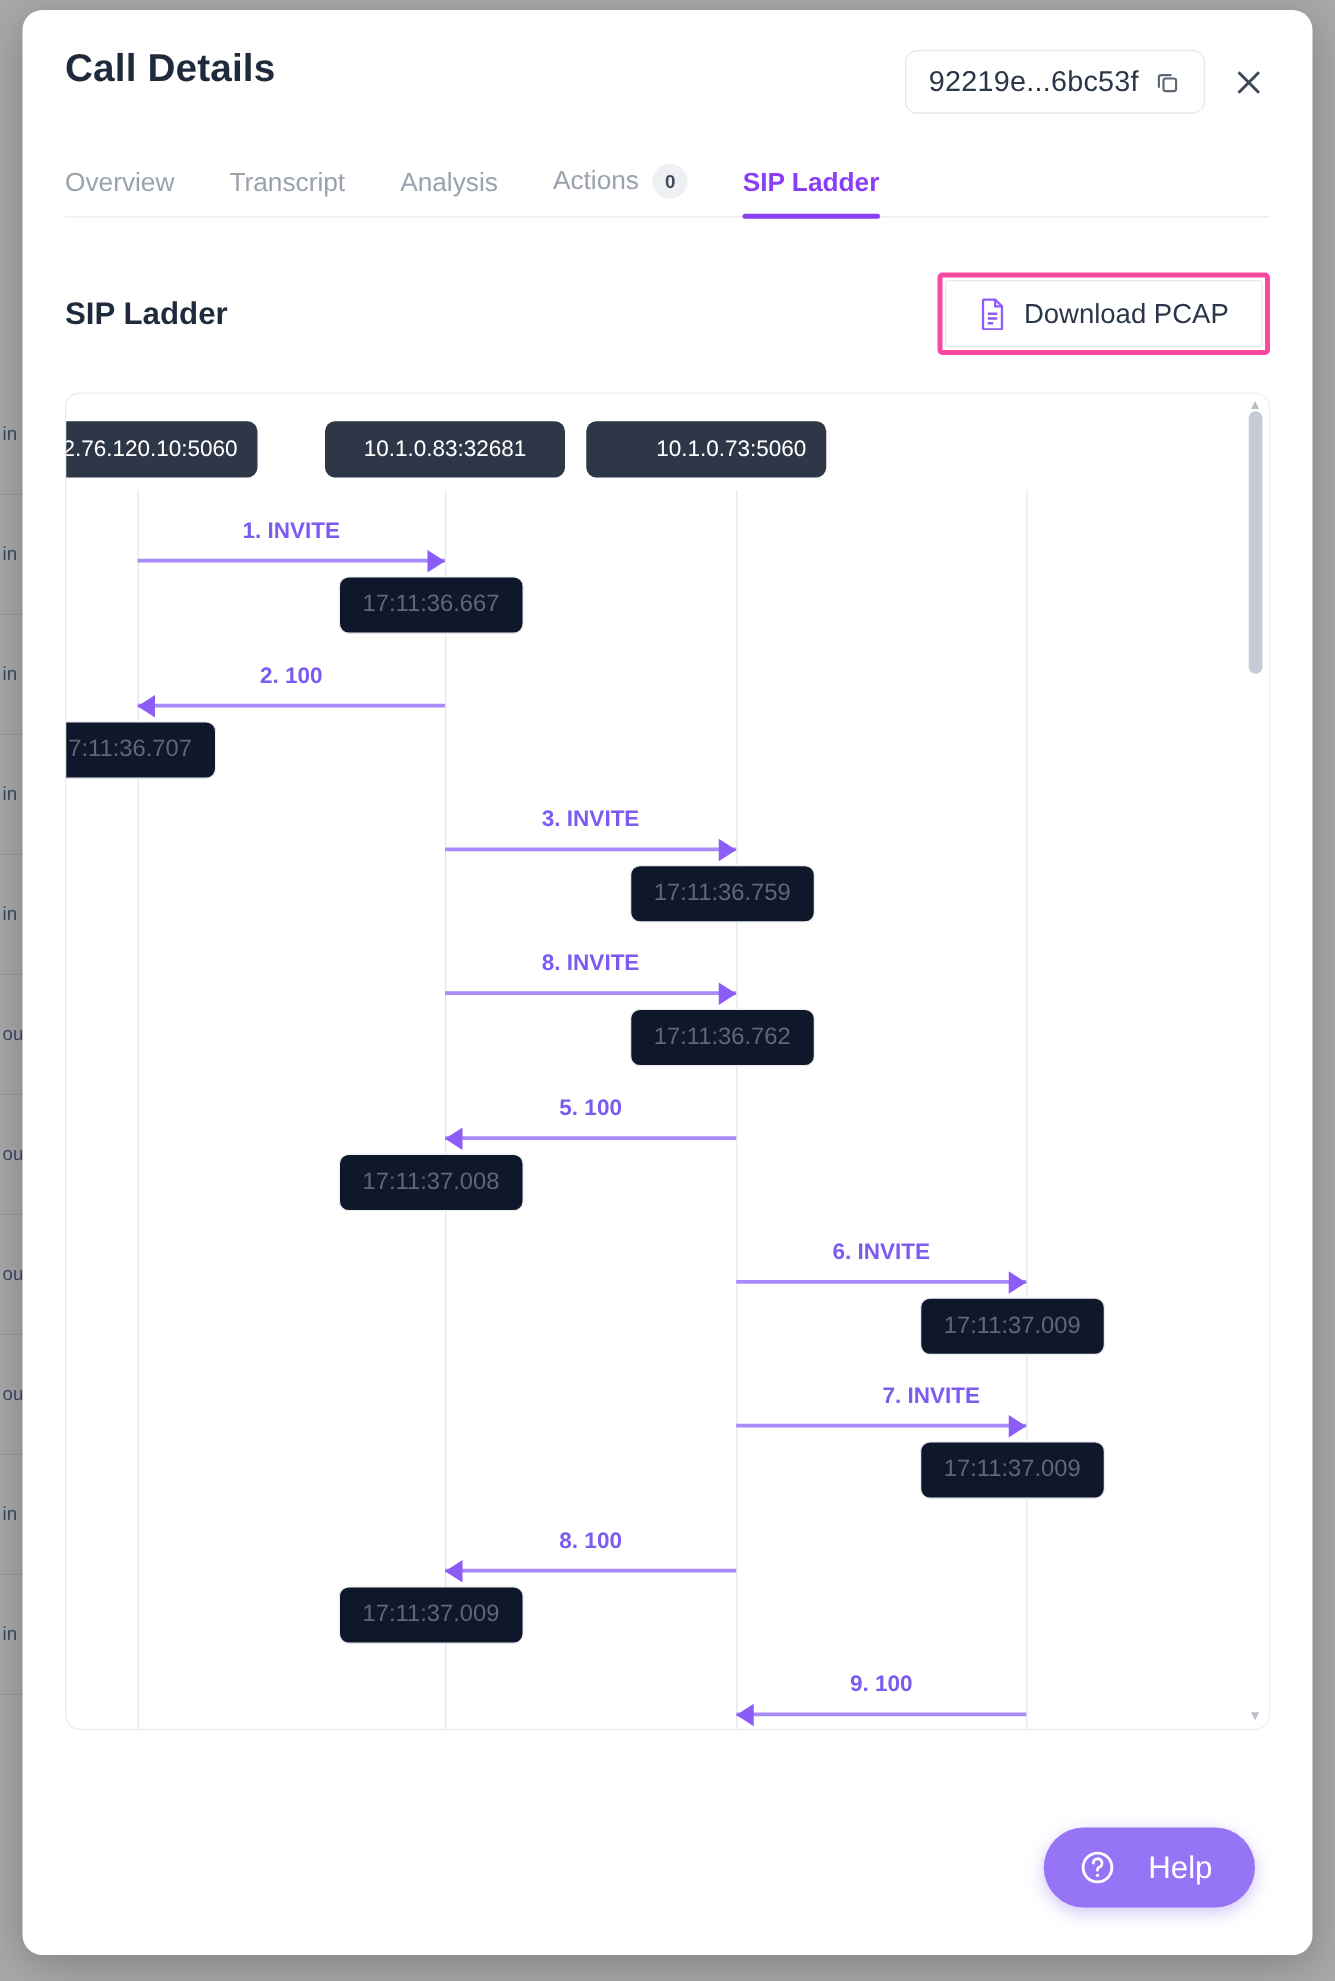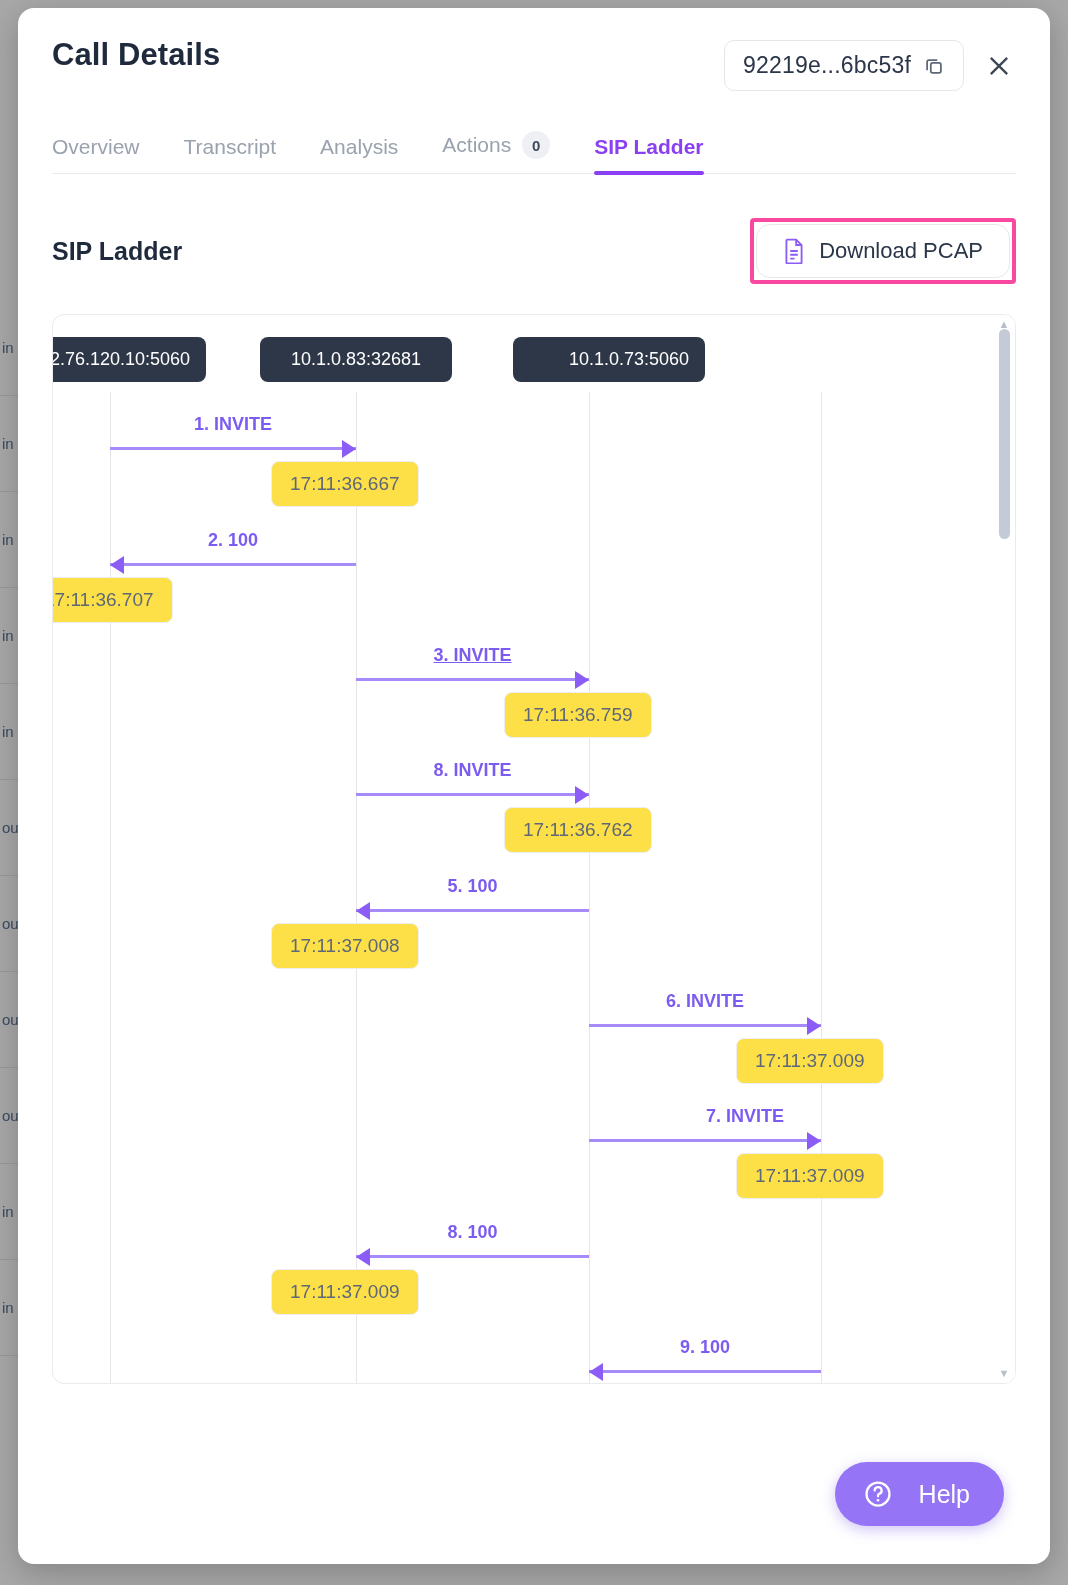--- a/index.html
+++ b/index.html
@@ -100,21 +100,21 @@
     display: flex; align-items: center; justify-content: space-between;
   }
   .section-title { font-size: 25px; font-weight: bold; color: #1f2a3c; }
   .pcap-highlight {
     border: 4px solid #f9489f;
     border-radius: 4px;
     padding: 2px;
   }
   .pcap-btn {
     display: flex; align-items: center; gap: 14px;
-    background: #fff; border: 1px solid #e6e8ec; border-radius: 14px;
+    background: #fff; border: 1px solid #e6e8ec; border-radius: 3px;
     padding: 13px 26px;
     font-size: 22px; color: #2b3648;
     cursor: pointer; font-family: inherit;
   }
   .doc-icon { width: 22px; height: 26px; display: block; color: #8b5cf6; }
 
   
   .ladder-box {
     margin: 30px 34px 0 34px;
     height: 1070px;
@@ -156,21 +156,21 @@
   .arrow-head {
     position: absolute;
     width: 0; height: 0;
     border-top: 9px solid transparent;
     border-bottom: 9px solid transparent;
   }
   .arrow-head.right { border-left: 14px solid #8b5cf6; }
   .arrow-head.left  { border-right: 14px solid #8b5cf6; }
   .ts-badge {
     position: absolute;
-    background: #fde047;
+    background: #0f172a;
     border: 1px solid #eceef1;
     border-radius: 8px;
     padding: 11px 18px;
     font-size: 19px; color: #5e6878;
     white-space: nowrap;
   }
 
   
   .lad-scroll-track {
     position: absolute; top: 0; right: 0; bottom: 0; width: 22px;
@@ -274,32 +274,32 @@
       </button>
     </div>
   </div>
 
   <div class="ladder-box">
     <div class="ladder-canvas" id="ladder-canvas">
         <div class="host-box" style="left: 57px; top: 22px;">192.76.120.10:5060</div>
         <div class="lifeline" style="left: 57px; top: 77px; height: 993px;"></div>
         <div class="host-box" style="left: 303px; top: 22px;">10.1.0.83:32681</div>
         <div class="lifeline" style="left: 303px; top: 77px; height: 993px;"></div>
-        <div class="host-box" style="left: 556px; top: 22px; padding-left: 40px;">10.1.0.73:5060</div>
+        <div class="host-box" style="left: 512px; top: 22px; padding-left: 40px;">10.1.0.73:5060</div>
         <div class="lifeline" style="left: 536px; top: 77px; height: 993px;"></div>
         <div class="lifeline" style="left: 768px; top: 77px; height: 993px;"></div>
         <div class="msg-label" style="left: 180px; top: 99px;">1. INVITE</div>
         <div class="arrow-line" style="left: 57px; top: 132px; width: 246px;"></div>
         <div class="arrow-head right" style="top: 125px; left: 289px;"></div>
         <div class="ts-badge" style="top: 146px; left: 218px;">17:11:36.667</div>
         <div class="msg-label" style="left: 180px; top: 215px;">2. 100</div>
         <div class="arrow-line" style="left: 57px; top: 248px; width: 246px;"></div>
         <div class="arrow-head left" style="top: 241px; left: 57px;"></div>
         <div class="ts-badge" style="top: 262px; left: -28px;">17:11:36.707</div>
-        <div class="msg-label" style="left: 419.5px; top: 330px; text-decoration: underline;">3. INVITE</div>
+        <div class="msg-label" style="left: 419.5px; top: 330px;">3. INVITE</div>
         <div class="arrow-line" style="left: 303px; top: 363px; width: 233px;"></div>
         <div class="arrow-head right" style="top: 356px; left: 522px;"></div>
         <div class="ts-badge" style="top: 377px; left: 451px;">17:11:36.759</div>
         <div class="msg-label" style="left: 419.5px; top: 445px;">8. INVITE</div>
         <div class="arrow-line" style="left: 303px; top: 478px; width: 233px;"></div>
         <div class="arrow-head right" style="top: 471px; left: 522px;"></div>
         <div class="ts-badge" style="top: 492px; left: 451px;">17:11:36.762</div>
         <div class="msg-label" style="left: 419.5px; top: 561px;">5. 100</div>
         <div class="arrow-line" style="left: 303px; top: 594px; width: 233px;"></div>
         <div class="arrow-head left" style="top: 587px; left: 303px;"></div>

